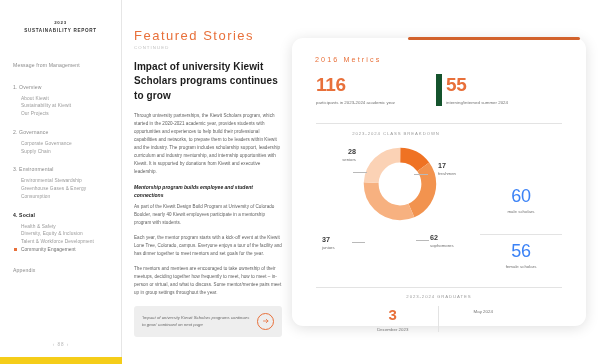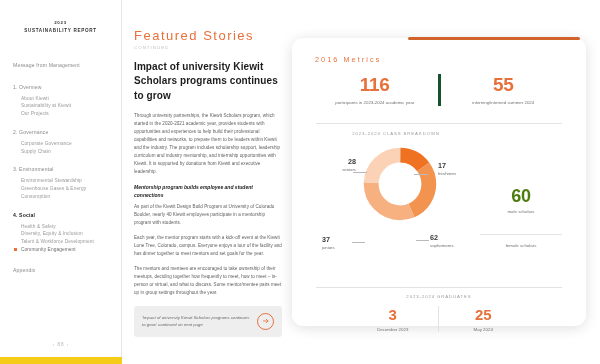--- a/index.html
+++ b/index.html
@@ -119,22 +119,22 @@
   }
   .card-title {
     position: absolute; left: 23px; top: 17px;
     font-size: 7.2px; color: #e8703a; letter-spacing: 2.1px;
   }
 
   .stats-row {
     position: absolute; left: 20px; top: 36px; width: 254px;
     display: flex;
   }
-  .stat { flex: 1; text-align: center; padding: 0 4px; }
-  .stat + .stat { border-left: 3px solid #14532d; }
+  .stat { flex: 1; text-align: left; padding: 0 4px; }
+  .stat + .stat { border-left: 6px solid #14532d; }
   .stat-num {
     font-size: 19px; font-weight: bold; color: #e8703a;
     line-height: 1.15; letter-spacing: -0.3px;
   }
   .stat-label {
     font-size: 4.4px; color: #737373; line-height: 1.6; margin-top: 3px;
   }
 
   .divider {
     position: absolute; height: 1px; background: #e3e3e3;
@@ -152,31 +152,31 @@
 
   
   .donut-wrap { position: absolute; left: 30px; top: 102px; width: 150px; height: 142px; }
   .donut { position: absolute; left: 40px; top: 6px; }
   .pie-label { position: absolute; }
   .pie-num { font-size: 7.2px; font-weight: bold; color: #3a3a3a; line-height: 1.1; }
   .pie-cat { font-size: 4.3px; color: #6f6f6f; line-height: 1.3; margin-top: 1px; }
   .lbl-fresh { left: 104px; top: 22px; margin-left: 12px; }
   .lbl-soph  { left: 108px; top: 94px; }
   .lbl-jun   { left: 0px;  top: 96px; width: 34px; }
-  .lbl-sen   { left: 0px;  top: 18px; text-align: right; width: 34px; }
+  .lbl-sen   { left: 0px;  top: 8px; text-align: right; width: 34px; }
   .leader { position: absolute; background: #b9b9b9; height: 0.8px; }
 
   
   .side-stat {
     position: absolute; left: 188px; width: 82px; text-align: center;
   }
   .ss1 { top: 148px; }
   .ss2 { top: 203px; }
   .side-num {
-    font-size: 18px; font-weight: bold; color: #4d7c0f;
+    font-size: 18px; font-weight: normal; color: #3b82f6;
     line-height: 1.15; letter-spacing: -0.3px;
   }
   .side-label { font-size: 4.4px; color: #737373; margin-top: 2px; }
 
   .grad-row {
     position: absolute; left: 56px; top: 268px; width: 180px; display: flex;
   }
   .grad { flex: 1; text-align: center; }
   .grad + .grad { border-left: 1px solid #e3e3e3; }
   .grad-num {
@@ -309,31 +309,31 @@
         <div class="pie-cat">seniors</div>
       </div>
     </div>
 
     <div class="side-stat ss1">
       <div class="side-num">60</div>
       <div class="side-label">male scholars</div>
     </div>
     <div class="divider d3"></div>
     <div class="side-stat ss2">
+      <div class="side-num">56</div>
       <div class="side-label">female scholars</div>
     </div>
 
     <div class="divider d2"></div>
     <div class="section-cap cap-grad">2023-2024 GRADUATES</div>
 
     <div class="grad-row">
       <div class="grad">
         <div class="grad-num">3</div>
         <div class="grad-label">December 2023</div>
       </div>
       <div class="grad">
-        <div class="grad-num">25</div>
         <div class="grad-label">May 2024</div>
       </div>
     </div>
 
   </div>
 </div>
 
 </body></html>

